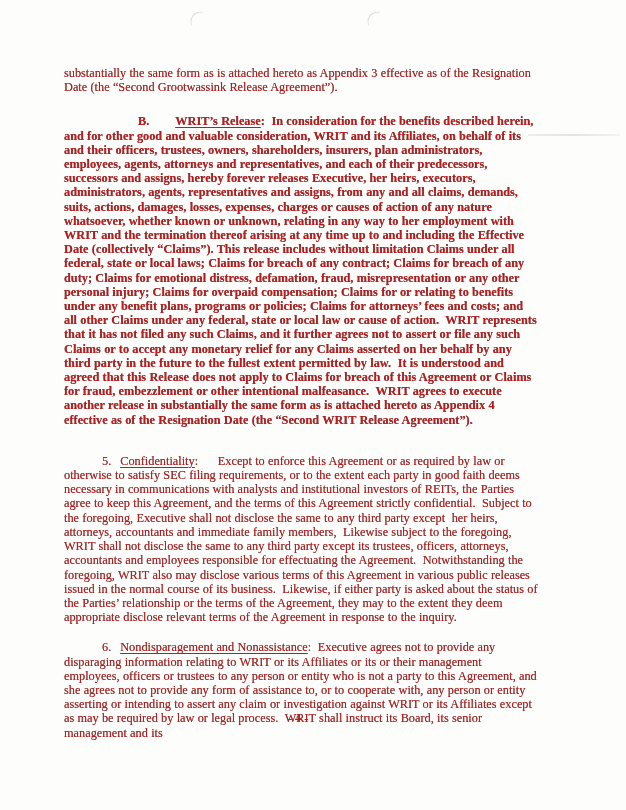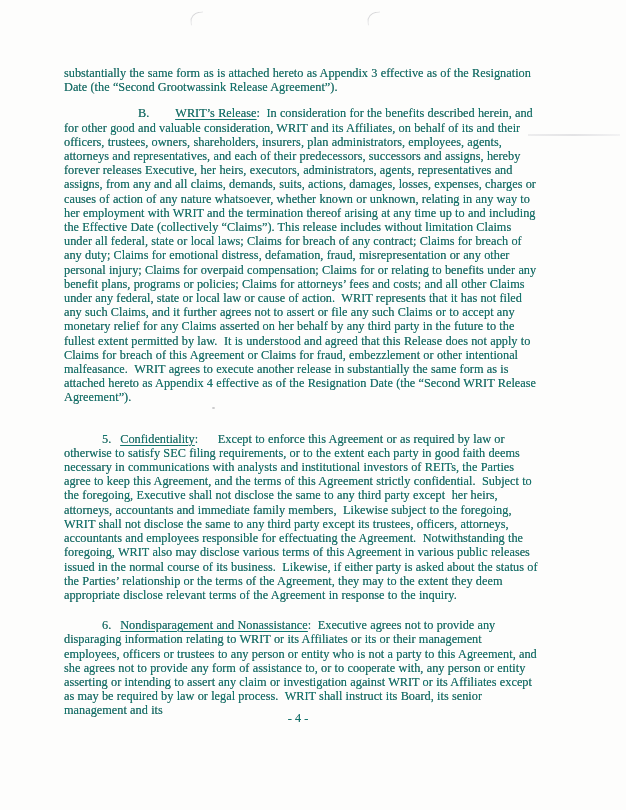--- a/index.html
+++ b/index.html
@@ -7,37 +7,37 @@
     padding: 0;
     background: #ffffff;
   }
   .page {
     position: relative;
     width: 626px;
     height: 810px;
     background: #fdfdfc;
     overflow: hidden;
     font-family: "Liberation Serif", "DejaVu Serif", serif;
-    color: #0f766e;
+    color: #b91c1c;
   }
   .textblock {
     position: absolute;
     left: 64px;
     top: 66px;
     width: 474px;
     font-size: 12.3px;
     line-height: 14.2px;
     text-shadow: 0 0 0.5px rgba(40,40,40,0.6);
   }
   .para {
     margin: 0;
     white-space: pre-wrap;
     word-spacing: 0.2px;
   }
-  .para-b      { margin-top: 12px; text-indent: 74px; }
+  .para-b      { margin-top: 20px; text-indent: 74px; font-weight: bold; }
   .para-s5     { margin-top: 27px; text-indent: 38px; }
   .para-s6     { margin-top: 16px; text-indent: 38px; }
   .hgap {
     display: inline-block;
     width: 26px;
     height: 1px;
   }
   .heading-u {
     text-decoration: underline;
     text-underline-offset: 2px;

